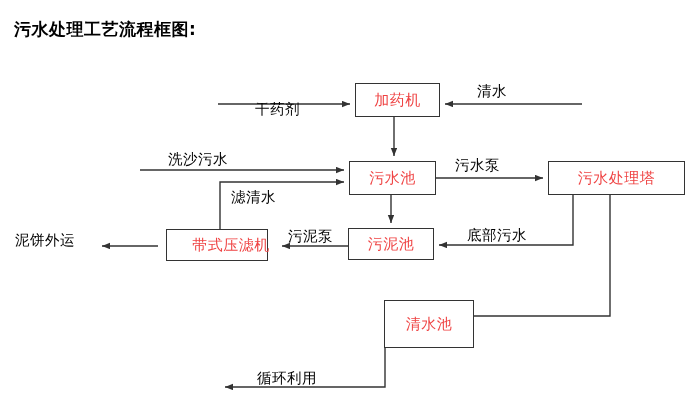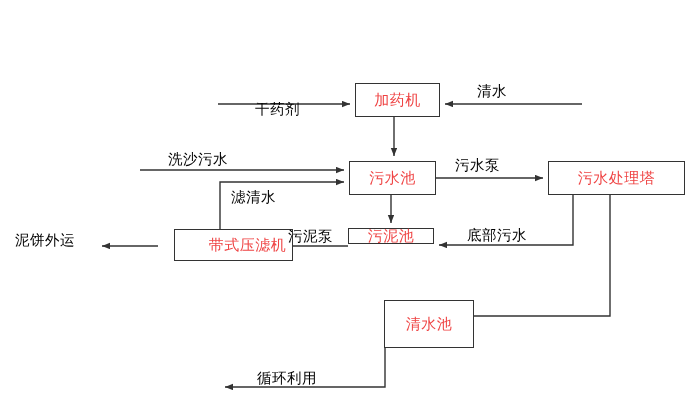--- a/index.html
+++ b/index.html
@@ -52,20 +52,21 @@
     white-space: nowrap;
     letter-spacing: 0.5px;
     background: transparent;
   }
 </style>
 </head>
 <body>
 
 <div id="page">
 
+  <div id="title">污水处理工艺流程框图:</div>
 
   <svg id="flow" viewBox="0 0 700 420" xmlns="http://www.w3.org/2000/svg">
     <defs>
       <marker id="arrowR" markerWidth="9" markerHeight="9" refX="8" refY="3.2" orient="auto" markerUnits="userSpaceOnUse">
         <path d="M0,0 L8,3.2 L0,6.4 z" fill="#333333"></path>
       </marker>
       <marker id="arrowL" markerWidth="9" markerHeight="9" refX="8" refY="3.2" orient="auto" markerUnits="userSpaceOnUse">
         <path d="M0,0 L8,3.2 L0,6.4 z" fill="#333333"></path>
       </marker>
       <marker id="arrowD" markerWidth="9" markerHeight="9" refX="8" refY="3.2" orient="auto" markerUnits="userSpaceOnUse">
@@ -107,25 +108,25 @@
   </div>
 
   <div class="box" style="left:548px; top:161px; width:137px; height:34px;">
     <span>污水处理塔</span>
   </div>
 
   <div class="box" style="left:349px; top:161px; width:87px; height:34px;">
     <span>污水池</span>
   </div>
 
-  <div class="box" style="left:174px; top:229px; width:119px; height:32px;padding-left:28px;">
+  <div class="box" style="left:166px; top:229px; width:102px; height:32px;padding-left:28px;">
     <span>带式压滤机</span>
   </div>
 
-  <div class="box" style="left:348px; top:228px; width:86px; height:16px;">
+  <div class="box" style="left:348px; top:228px; width:86px; height:32px;">
     <span>污泥池</span>
   </div>
 
   <div class="box" style="left:340px; top:300px; width:90px; height:48px;margin-left:44px;">
     <span>清水池</span>
   </div>
 
   <div class="edge-label" style="left:255px; top:100px;">干药剂</div>
 
   <div class="edge-label" style="left:477px; top:82px;">清水</div>

